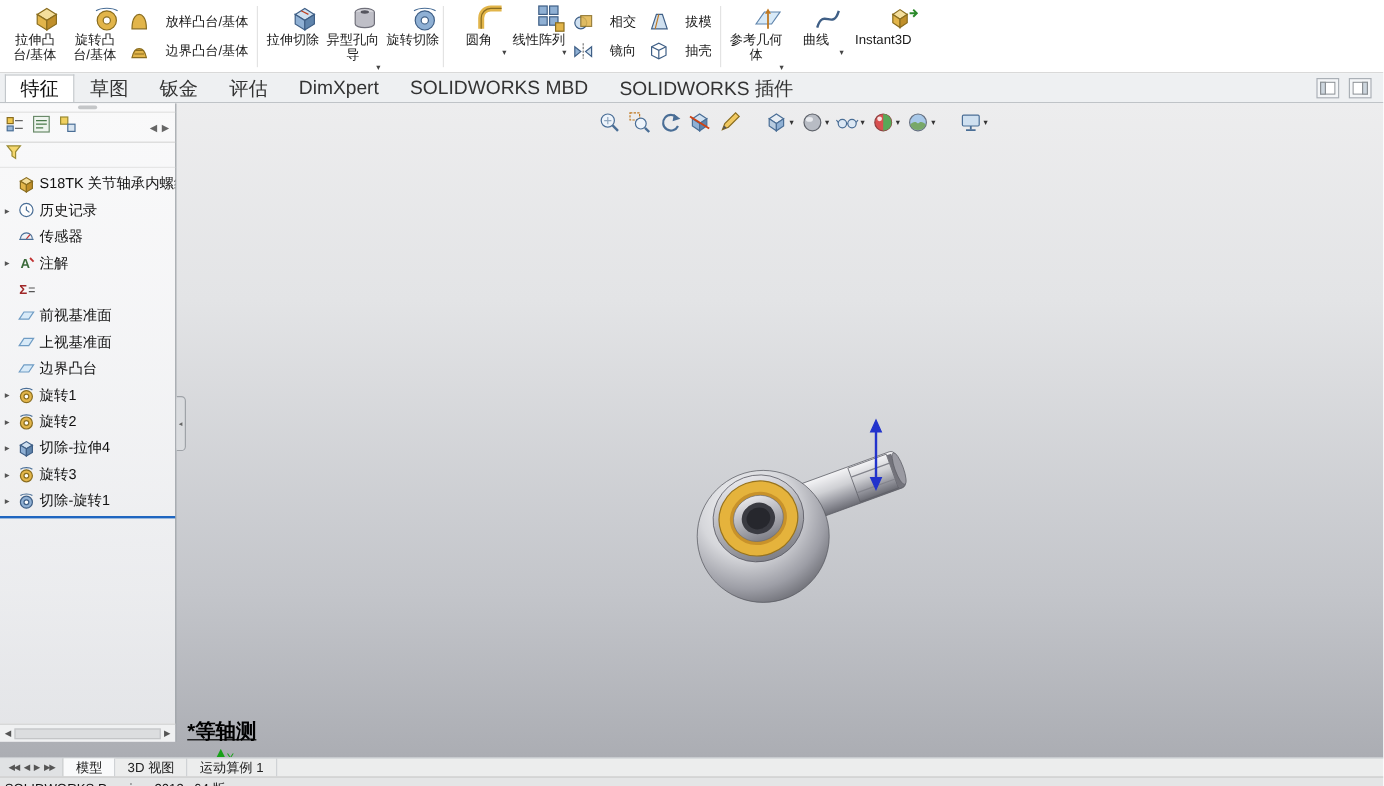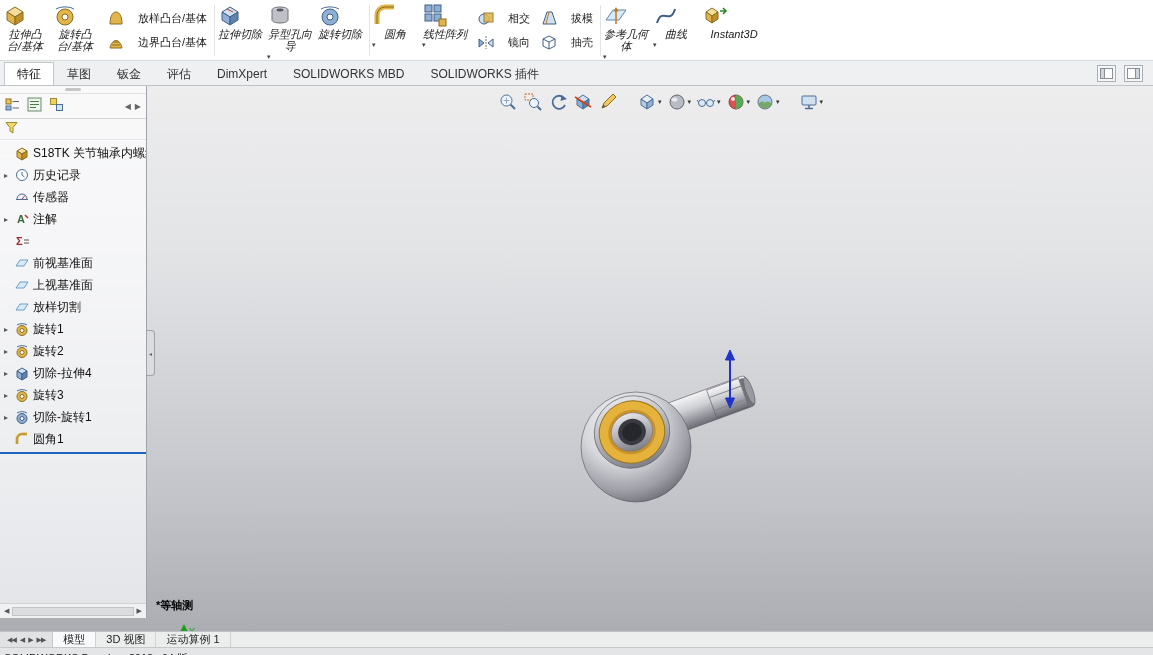--- a/index.html
+++ b/index.html
@@ -3,36 +3,36 @@
 <meta charset="utf-8">
 <style>
   * { box-sizing: border-box; margin: 0; padding: 0; }
   html,body { width:1153px; height:655px; overflow:hidden; }
   body { font-family:"Liberation Sans","DejaVu Sans",sans-serif; background:#fff; }
   .app { position:relative; width:1153px; height:655px; overflow:hidden; background:#fff; }
 
   
   .ribbon { position:absolute; left:0; top:0; width:1153px; height:61px; background:#ffffff;
             border-bottom:1px solid #d9d9d9; display:flex; align-items:flex-start; padding:1px 2px 0 2px; }
-  .rbig { display:flex; flex-direction:column; align-items:flex-start; width:50px; min-width:50px;
-          font-size:11px; color:#1a1a1a; padding-top:1px; cursor:default;font-style:italic; }
+  .rbig { display:flex; flex-direction:column; align-items:flex-end; width:50px; min-width:50px;
+          font-size:11px; color:#1a1a1a; padding-top:1px; cursor:default; }
   .rbig.wide { width:64px; min-width:64px; }
   .ricon { height:26px; display:flex; align-items:flex-end; justify-content:center; }
   .rlabel { text-align:center; line-height:12px; width:46px; word-break:break-all; }
   .rbig.wide .rlabel { width:62px; }
   .dd { font-size:7px; color:#444; line-height:7px; margin-top:1px; }
   .rstack { display:flex; flex-direction:column; justify-content:center; gap:6px; padding:0 5px; height:58px; }
   .rsmall { display:flex; align-items:center; gap:13px; font-size:11px; color:#1a1a1a; white-space:nowrap; }
   .rsmall .ricon { width:18px; height:18px; align-items:center; }
   .rsep { width:1px; align-self:stretch; background:#e3e3e3; margin:4px 2px; }
 
   
   .tabrow { position:absolute; left:0; top:61px; width:1153px; height:25px; background:#eef0f2;
             border-bottom:1px solid #bfc3c7; display:flex; align-items:flex-end; padding-left:4px; }
-  .ctab { display:flex; align-items:center; height:23px; padding:0 12px; font-size:12px; color:#333;
+  .ctab { display:flex; align-items:center; height:23px; padding:0 12px; font-size:16px; color:#333;
           border:1px solid transparent; border-bottom:none; }
   .ctab.active { background:#fff; border-color:#c3c7cb; color:#111; }
   .pane-btns { margin-left:auto; display:flex; gap:8px; align-items:center; padding-right:10px; height:100%; }
   .panebtn { width:19px; height:17px; border:1px solid #aab0b6; background:#f4f6f8;
              display:flex; align-items:center; justify-content:center; }
 
   
   .viewport { position:absolute; left:0; top:86px; width:1153px; height:545px; overflow:hidden;
               background:linear-gradient(180deg,#ededee 0%,#e3e4e6 30%,#c3c5ca 75%,#abadb3 100%); }
 
@@ -58,21 +58,21 @@
   .rollback { border-bottom:2px solid #1f66c0; margin-top:2px; width:100%; }
   .hscroll { position:absolute; bottom:0; left:0; width:146px; height:15px; background:#f0f1f2;
              border-top:1px solid #d2d2d2; display:flex; align-items:center; padding:0 1px; }
   .sarr { font-size:7px; color:#555; padding:0 3px; }
   .sthumb { flex:1; height:9px; background:#dcdddf; border:1px solid #c4c5c7; }
 
   .splitter { position:absolute; left:147px; top:244px; width:8px; height:46px; background:#dadcdf;
               border:1px solid #9fa3a8; border-left:none; border-radius:0 4px 4px 0;
               display:flex; align-items:center; justify-content:center; font-size:6px; color:#666; }
 
-  .viewlabel { position:absolute; left:156px; top:512px; font-size:11px; font-weight:bold; color:#000; }
+  .viewlabel { position:absolute; left:156px; top:512px; font-size:17px; font-weight:bold; color:#000;text-decoration:underline; }
 
   .model-svg { position:absolute; left:552px; top:242px; }
   .triad-svg { position:absolute; left:156px; top:534px; }
 
   
   .docbar { position:absolute; left:0; top:631px; width:1153px; height:16px; background:#eceded;
             border-top:1px solid #bfc3c7; display:flex; align-items:stretch; font-size:11px; color:#222; }
   .docnav { display:flex; align-items:center; gap:4px; background:#e0e2e4; border-right:1px solid #c5c8cb;
             padding:0 7px; font-size:7px; color:#555; letter-spacing:-1px; }
   .dtab { display:flex; align-items:center; padding:0 10px; border-right:1px solid #cfd2d5; }
@@ -573,21 +573,21 @@
           <span class="tlabel">上视基准面</span>
         </div>
 
         <div class="trow">
           <span class="tarrow"></span>
           <span class="ticon">
             <svg width="16" height="16">
                 <path d="M2 11l4-6h8l-4 6z" fill="#d8eaf8" stroke="#6f9cc4"></path>
               </svg>
           </span>
-          <span class="tlabel">放样切割</span>
+          <span class="tlabel">边界凸台</span>
         </div>
 
 
         <div class="trow">
           <span class="tarrow">▸</span>
           <span class="ticon">
             <svg width="16" height="16">
                 <path d="M3 4a6 3 0 0 1 10 0" fill="none" stroke="#4a6e96"></path>
                 <circle cx="8" cy="9.5" r="5" fill="#e2b54a" stroke="#8a6d1f"></circle>
                 <circle cx="8" cy="9.5" r="2" fill="#fff" stroke="#8a6d1f"></circle>
@@ -638,30 +638,20 @@
           <span class="ticon">
             <svg width="16" height="16">
                 <path d="M3 4a6 3 0 0 1 10 0" fill="none" stroke="#4a6e96"></path>
                 <circle cx="8" cy="9.5" r="5" fill="#8fb0d4" stroke="#3f5f86"></circle>
                 <circle cx="8" cy="9.5" r="2" fill="#fff" stroke="#3f5f86"></circle>
               </svg>
           </span>
           <span class="tlabel">切除-旋转1</span>
         </div>
 
-        <div class="trow">
-          <span class="tarrow"></span>
-          <span class="ticon">
-            <svg width="16" height="16">
-                <path d="M3 13V8a5 5 0 0 1 5-5h5" fill="none" stroke="#e2b54a" stroke-width="3"></path>
-                <path d="M3 13V8a5 5 0 0 1 5-5h5" fill="none" stroke="#8a6d1f" stroke-width="0.7"></path>
-              </svg>
-          </span>
-          <span class="tlabel">圆角1</span>
-        </div>
 
         <div class="rollback"></div>
       </div>
 
       <div class="hscroll">
         <span class="sarr">◀</span>
         <div class="sthumb"></div>
         <span class="sarr">▶</span>
       </div>
     </div>

